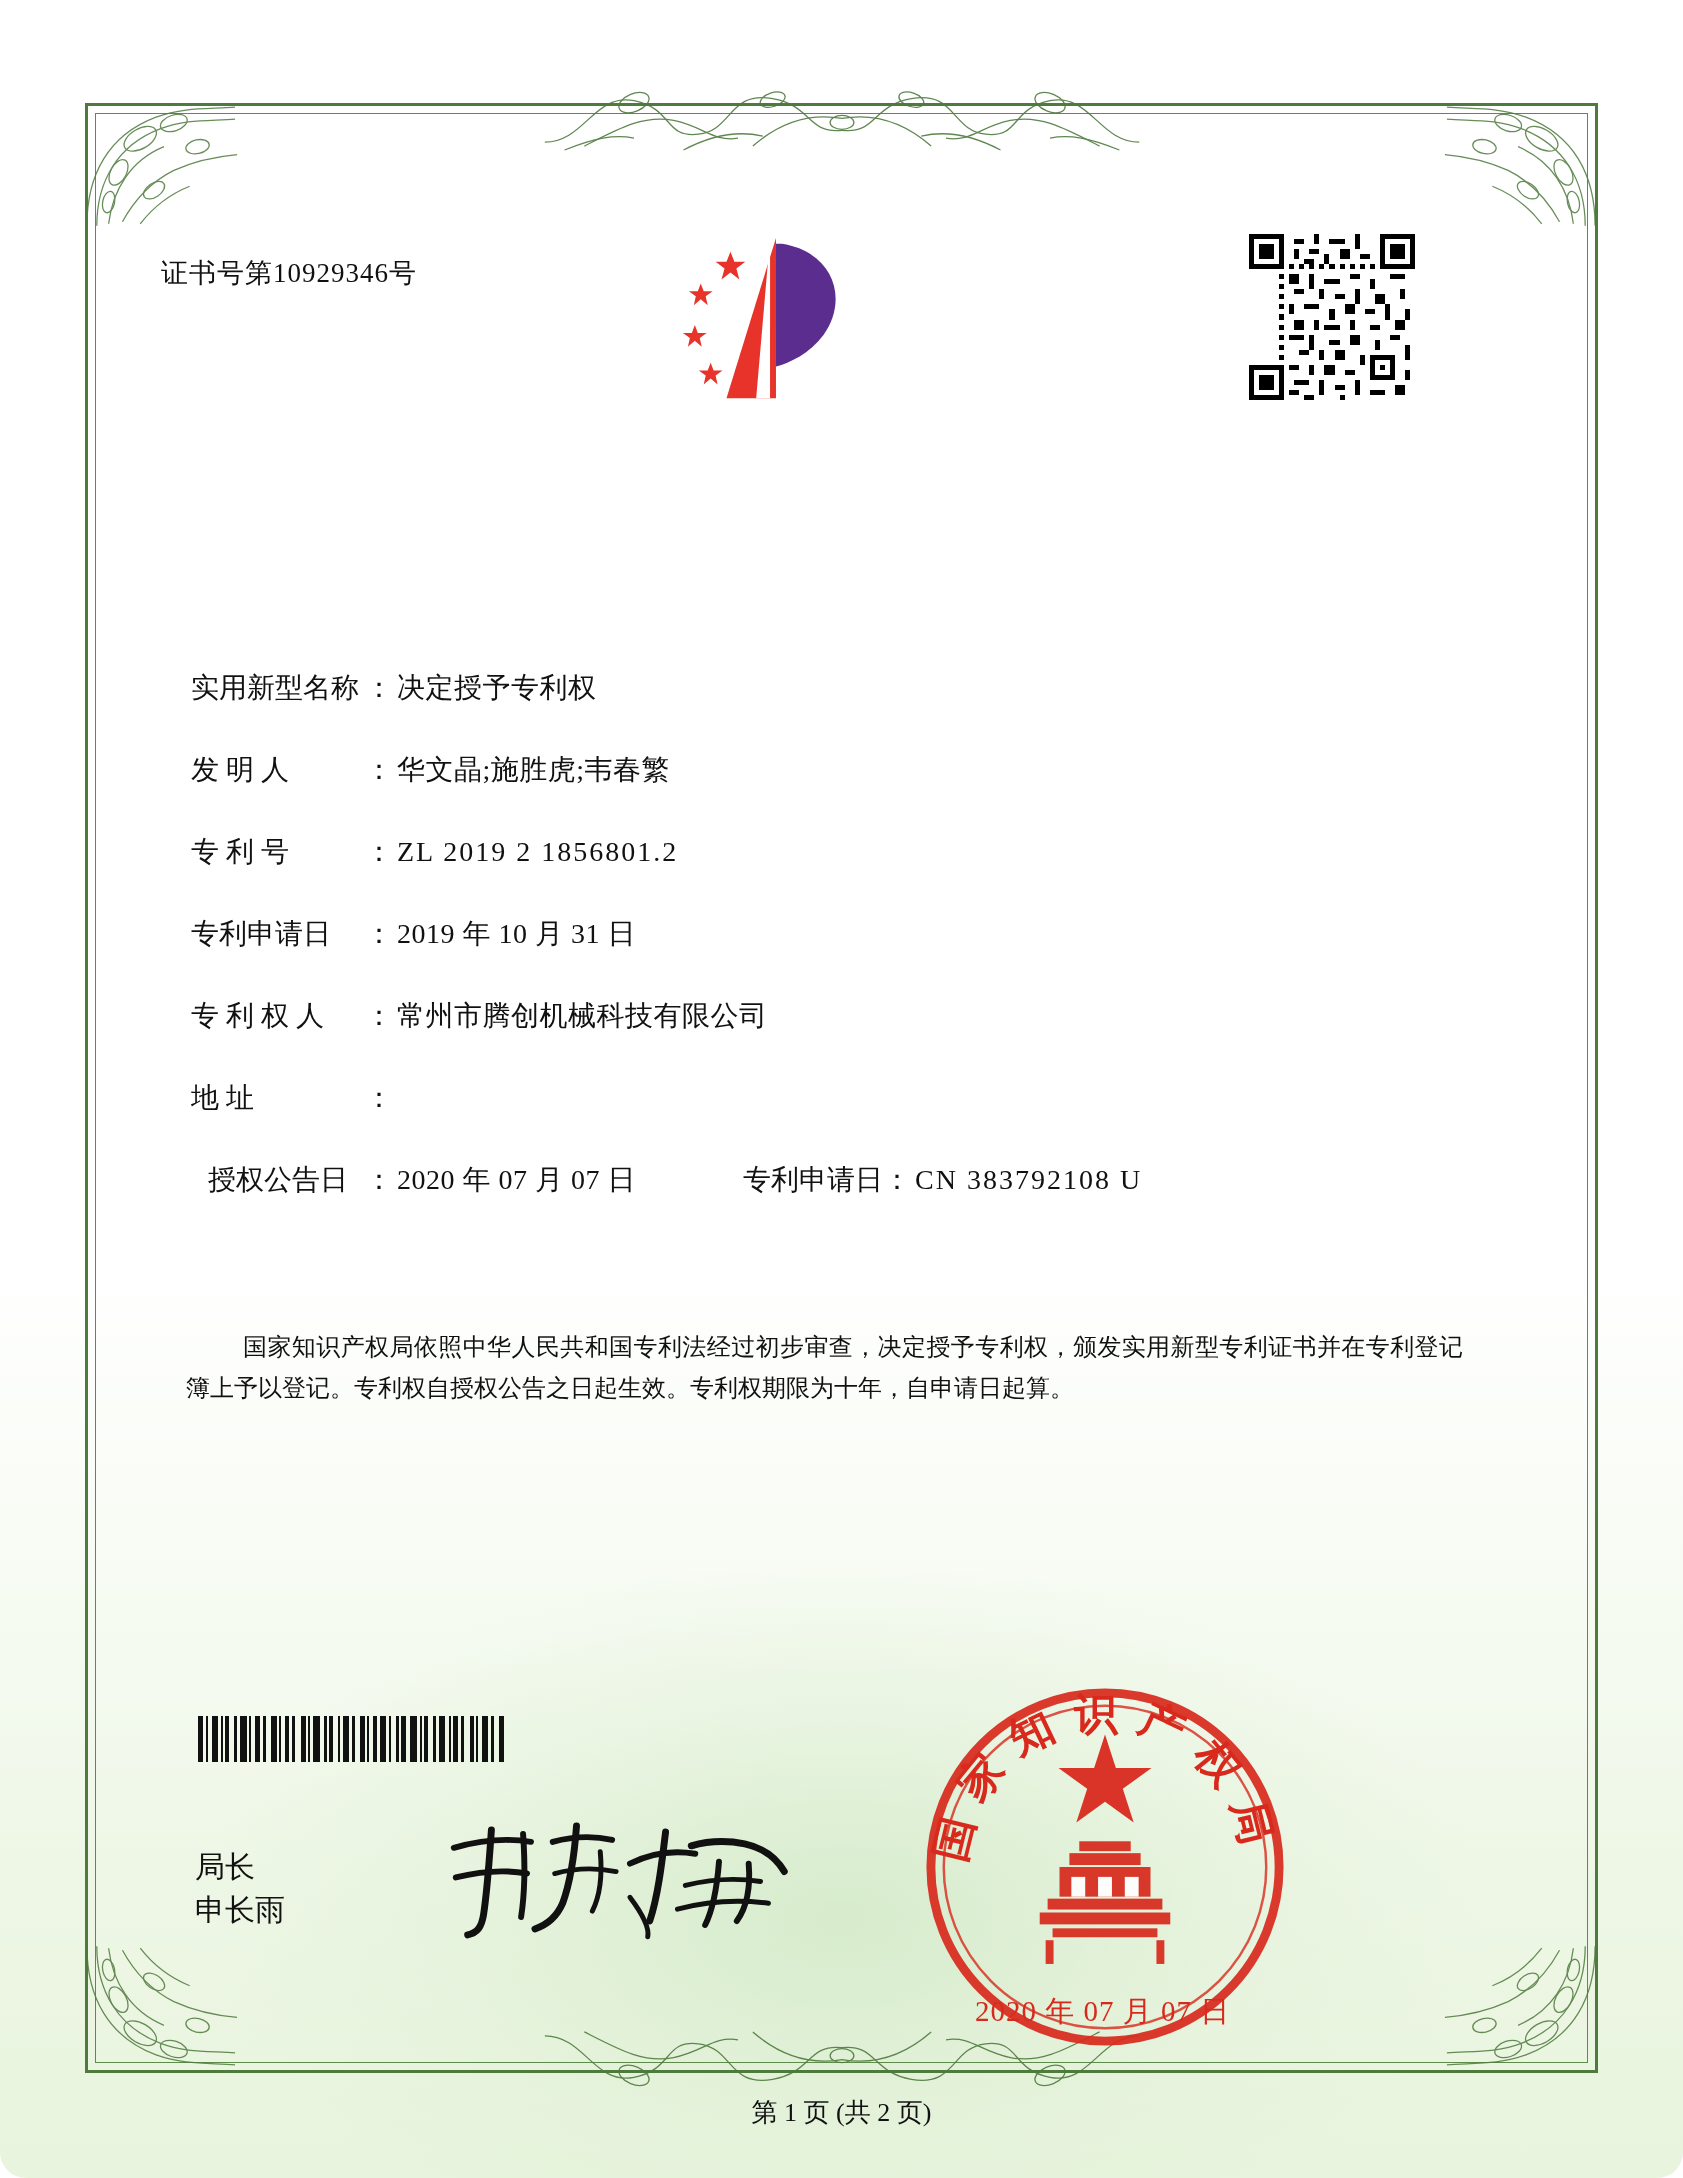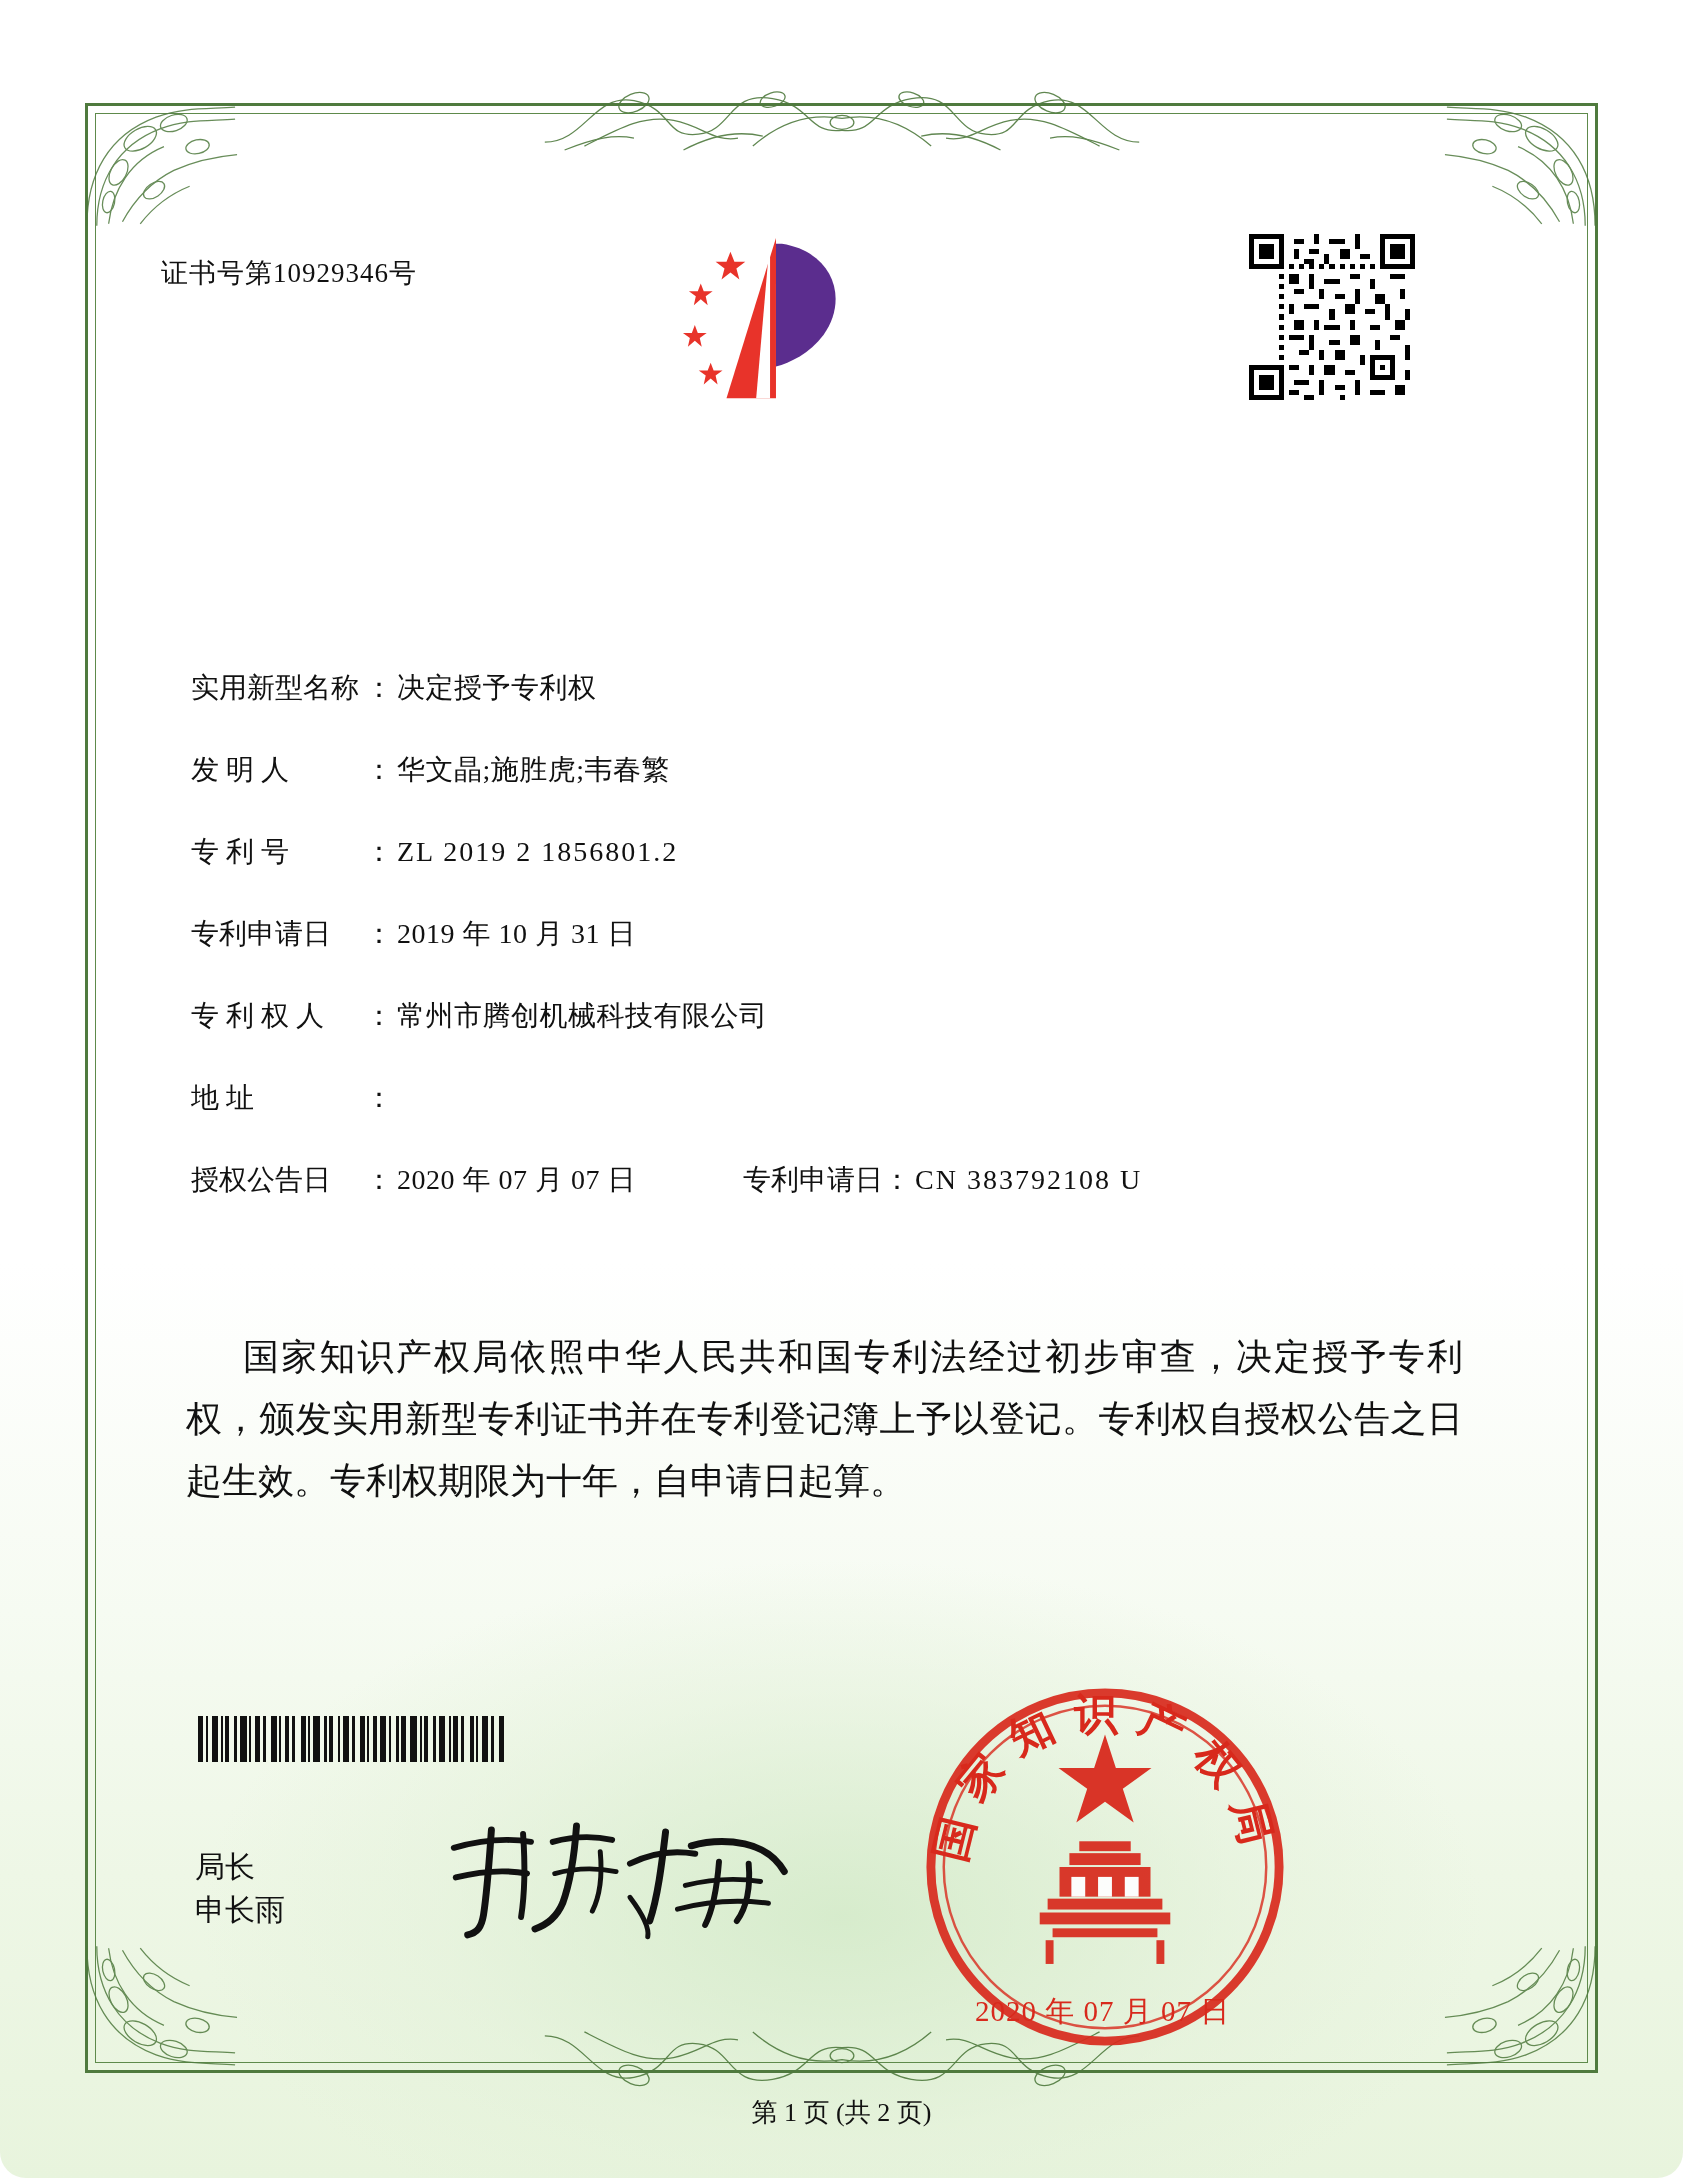--- a/index.html
+++ b/index.html
@@ -116,33 +116,33 @@
   }
   .field-label {
     display: inline-block;
     width: 174px;
     letter-spacing: 0px;
   }
   .field-colon { margin-right: 4px; }
   .field-value { letter-spacing: 0.5px; }
   .field-value.mono-ish { letter-spacing: 2px; }
 
-  .field-row-inline { display: flex; align-items: baseline; }
+  .field-row-inline { display: flex; align-items: baseline; text-align: center; }
   .field-second {
     margin-left: 107px;
     display: flex;
     align-items: baseline;
   }
 
   
   .paragraphs {
     position: absolute;
     left: 186px; top: 1327px;
     width: 1277px;
-    font-size: 36px;
+    font-size: 24px;
     line-height: 1.72;
     color: #111;
     text-align: justify;
   }
   .paragraphs p {
     margin: 0 0 8px 0;
     text-indent: 57px;
   }
 
   

